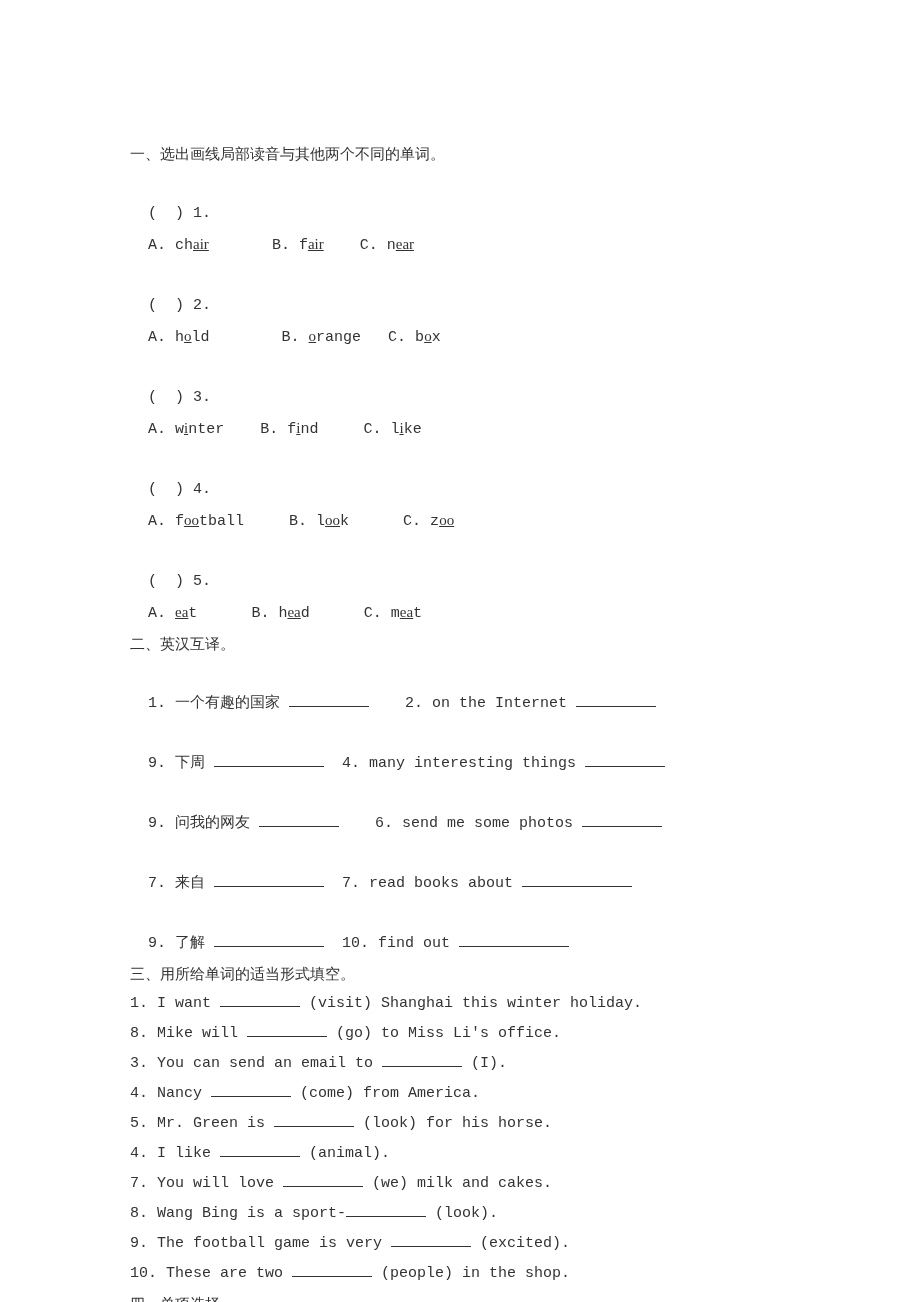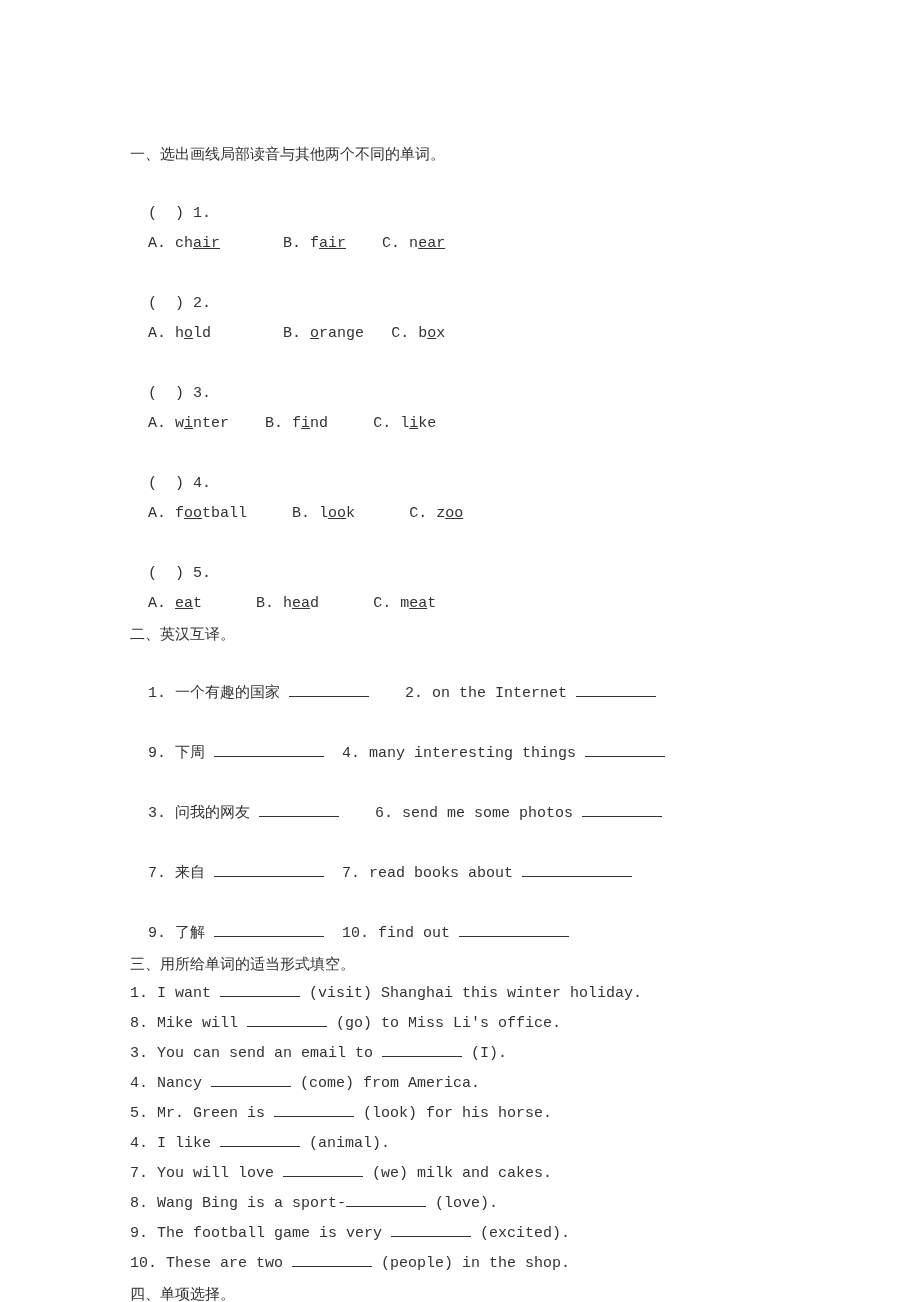--- a/index.html
+++ b/index.html
@@ -11,20 +11,21 @@
       font-family: "SimSun", "宋体", serif;
       font-size: 15px;
       color: #333;
       line-height: 2.0;
     }
     .mono {
       font-family: "Courier New", monospace;
     }
     .u {
       text-decoration: underline;
+      font-family: Liberation Serif, serif;
     }
     .blank {
       display: inline-block;
       border-bottom: 1px solid #333;
       height: 1.1em;
       vertical-align: baseline;
     }
     .bw-80 { width: 80px; }
     .bw-110 { width: 110px; }
     .row { white-space: pre-wrap; }
@@ -61,35 +62,35 @@
 
 <div>二、英汉互译。</div>
 
 <div class="row mono">
   <span>1. 一个有趣的国家 </span><span class="blank bw-80"></span>    <span>2. on the Internet </span><span class="blank bw-80"></span>
 </div>
 <div class="row mono">
   <span>9. 下周 </span><span class="blank bw-110"></span>  <span>4. many interesting things </span><span class="blank bw-80"></span>
 </div>
 <div class="row mono">
-  <span>3. 问我的网友 </span><span class="blank bw-80"></span>    <span>6. send me some photos </span><span class="blank bw-80"></span>
+  <span>9. 问我的网友 </span><span class="blank bw-80"></span>    <span>6. send me some photos </span><span class="blank bw-80"></span>
 </div>
 <div class="row mono">
   <span>7. 来自 </span><span class="blank bw-110"></span>  <span>7. read books about </span><span class="blank bw-110"></span>
 </div>
 <div class="row mono">
   <span>9. 了解 </span><span class="blank bw-110"></span>  <span>10. find out </span><span class="blank bw-110"></span>
 </div>
 
 <div>三、用所给单词的适当形式填空。</div>
 
 <div class="row mono"><span>1. I want </span><span class="blank bw-80"></span><span> (visit) Shanghai this winter holiday.</span></div>
 <div class="row mono"><span>8. Mike will </span><span class="blank bw-80"></span><span> (go) to Miss Li's office.</span></div>
 <div class="row mono"><span>3. You can send an email to </span><span class="blank bw-80"></span><span> (I).</span></div>
 <div class="row mono"><span>4. Nancy </span><span class="blank bw-80"></span><span> (come) from America.</span></div>
 <div class="row mono"><span>5. Mr. Green is </span><span class="blank bw-80"></span><span> (look) for his horse.</span></div>
 <div class="row mono"><span>4. I like </span><span class="blank bw-80"></span><span> (animal).</span></div>
 <div class="row mono"><span>7. You will love </span><span class="blank bw-80"></span><span> (we) milk and cakes.</span></div>
-<div class="row mono"><span>8. Wang Bing is a sport-</span><span class="blank bw-80"></span><span> (love).</span></div>
+<div class="row mono"><span>8. Wang Bing is a sport-</span><span class="blank bw-80"></span><span> (look).</span></div>
 <div class="row mono"><span>9. The football game is very </span><span class="blank bw-80"></span><span> (excited).</span></div>
 <div class="row mono"><span>10. These are two </span><span class="blank bw-80"></span><span> (people) in the shop.</span></div>
 
 <div>四、单项选择。</div>
 
 </body></html>

